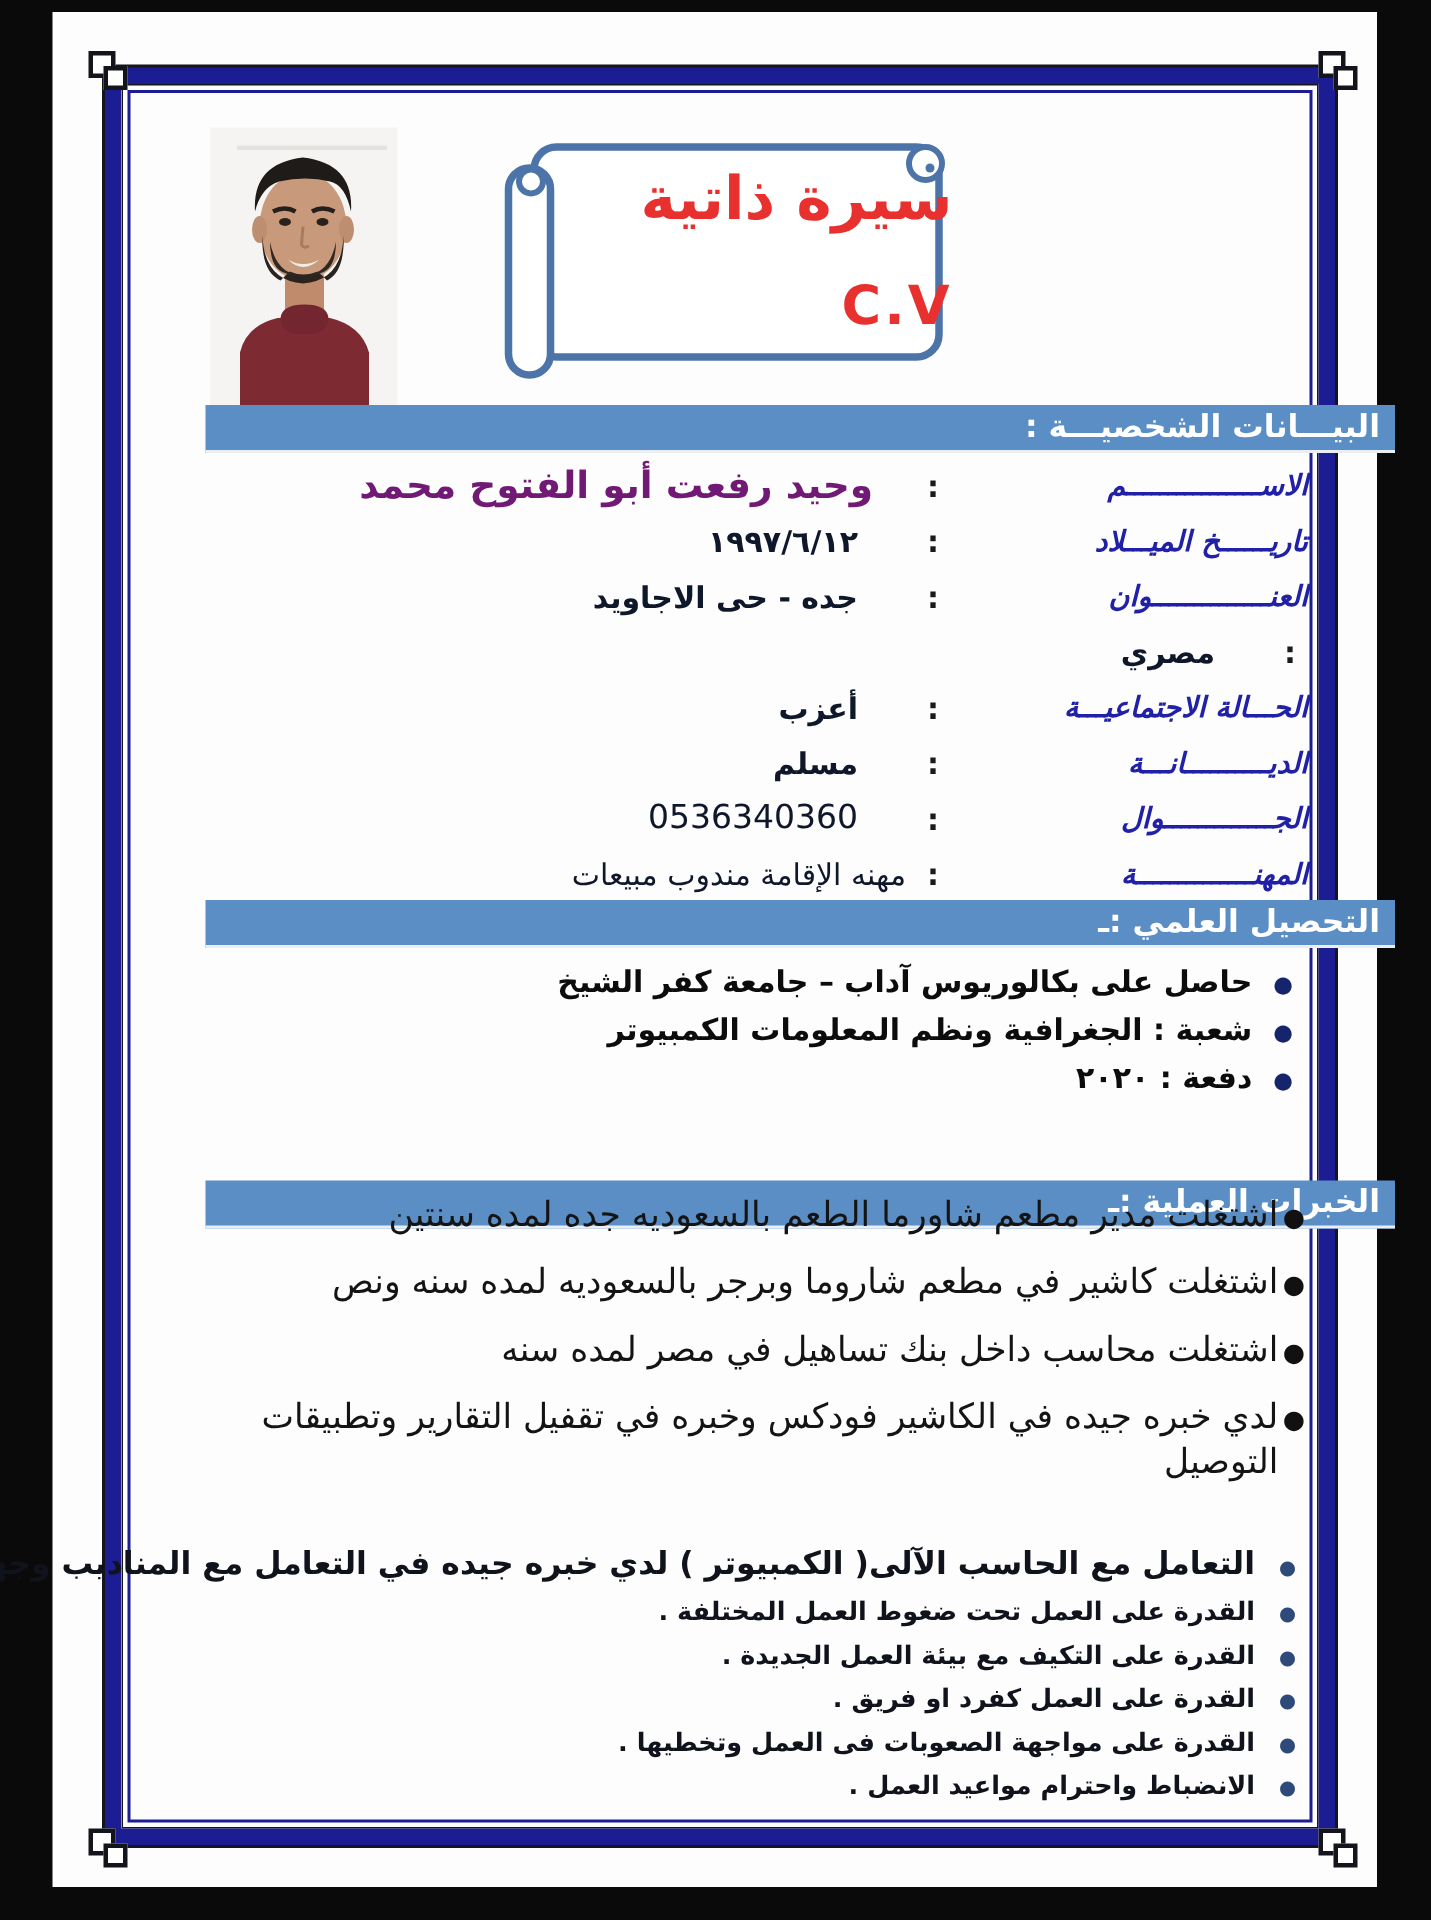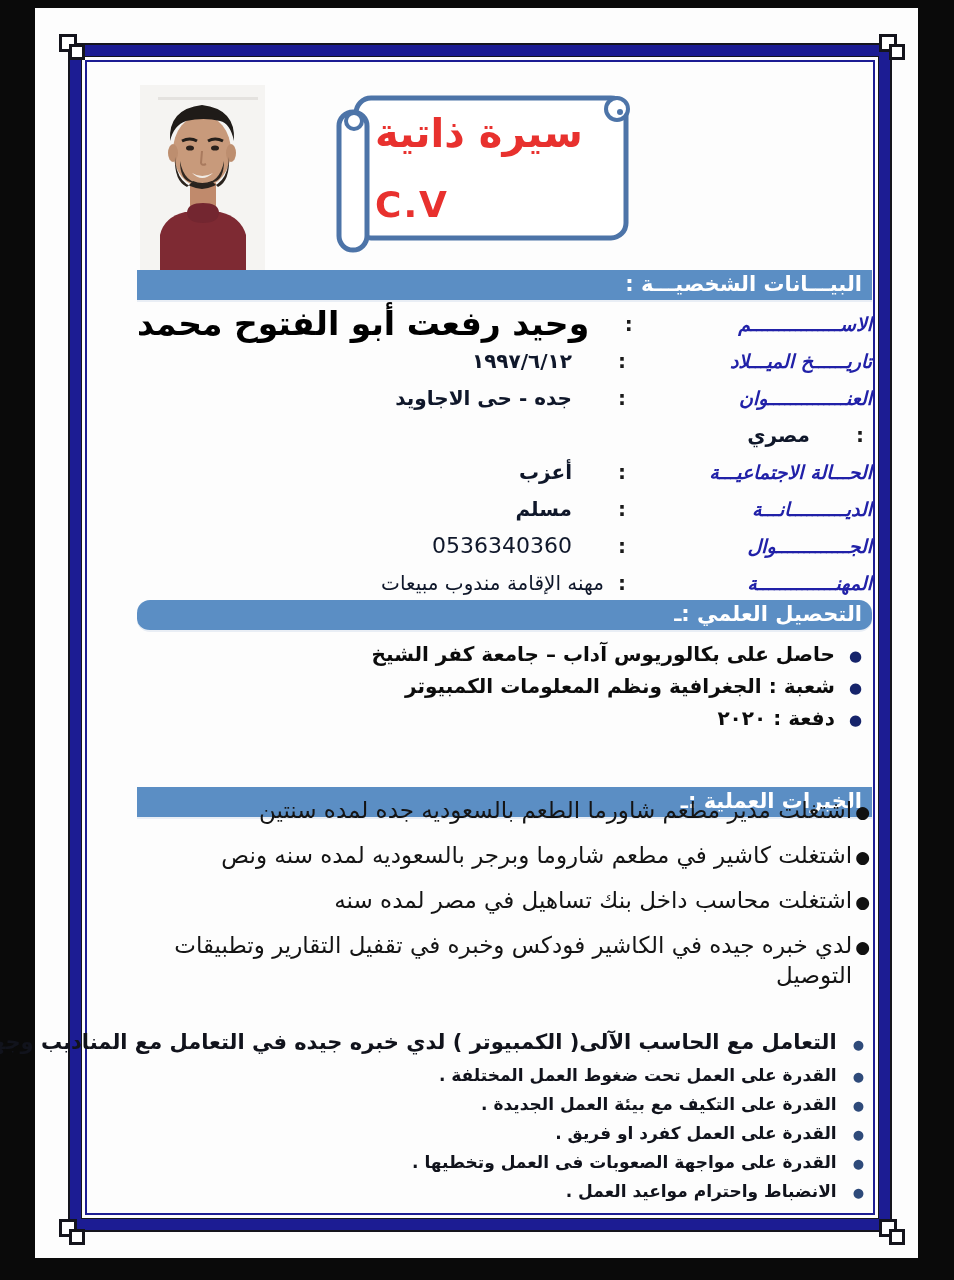--- a/index.html
+++ b/index.html
@@ -14,40 +14,40 @@
   .corner { position:absolute; width:18px; height:18px; border:3px solid #14141c; background:#fff; z-index:5; }
   .corner::after { content:''; position:absolute; left:7px; top:7px; width:10px; height:10px; border:3px solid #14141c; background:#fff; }
   .corner.tl{ left:24px; top:26px; } .corner.tr{ left:844px; top:26px; }
   .corner.bl{ left:24px; top:1211px; } .corner.br{ left:844px; top:1211px; }
 
   
   .photo { position:absolute; left:105px; top:77px; width:125px; height:187px; background:#f4f3f1; overflow:hidden; }
 
   
   .scroll-banner { position:absolute; left:295px; top:80px; width:315px; height:168px; }
-  .scroll-banner .titles { position:absolute; inset:0; text-align:left;text-decoration:underline; }
+  .scroll-banner .titles { position:absolute; inset:0; text-align:right;text-decoration:underline; }
   .title-ar { position:absolute; left:45px; right:10px; top:22px; font-size:40px; font-weight:bold; color:#e8312e; }
   .title-en { position:absolute; left:45px; right:10px; top:96px; font-size:36px; font-weight:bold; color:#e8312e; letter-spacing:2px; }
 
   
-  .band { position:absolute; left:102px; width:735px; background:#5b8ec4; color:#ffffff;
+  .band { position:absolute; left:102px; width:793px; background:#5b8ec4; color:#ffffff;
           direction:rtl; text-align:right; font-weight:bold; font-size:21px;
           padding:2px 10px 4px 10px; border-bottom:2px solid #e9eef5; }
   .band.b1 { top:262px; height:32px; }
-  .band.b2 { top:592px; height:32px;border-radius:13px; }
+  .band.b2 { top:592px; height:32px; }
   .band.b3 { top:779px; height:32px; }
   .band.b4 { top:977px; height:34px; font-size:22px; text-shadow:1px 2px 1px rgba(20,20,30,.6); }
 
   
   .rows { position:absolute; left:102px; top:297px; width:735px; direction:rtl; }
   .row { display:flex; align-items:center; height:37px; }
   .row .label { width:238px; color:#2121a8; font-weight:bold; font-size:19px; white-space:nowrap;font-style:italic; }
   .row .sep { width:24px; text-align:center; color:#1a1a1a; font-weight:bold; font-size:20px; }
   .row .value { flex:1; text-align:right; padding-right:38px; font-weight:bold; font-size:20px; color:#0f172a; white-space:nowrap; }
-  .row .value.value-name { color:#000000; font-size:33px; padding-right:28px; }
+  .row .value.value-name { color:#701a75; font-size:25px; padding-right:28px; }
   .row .value.value-phone { font-weight:normal; font-size:22px; }
   .row .value.value-phone bdo { direction:ltr; unicode-bidi:bidi-override; }
   .row .value.value-job { font-weight:normal; font-size:20px; padding-right:6px; }
 
   
   ul { list-style:none; direction:rtl; }
   .edu-list { position:absolute; left:102px; top:630px; width:735px; padding-right:10px; }
   .edu-list li { display:flex; align-items:baseline; font-size:20px; font-weight:bold; color:#0c0c0c; padding:4px 0; }
   .edu-list .dot { color:#16246b; font-size:15px; margin-left:14px; }
 

